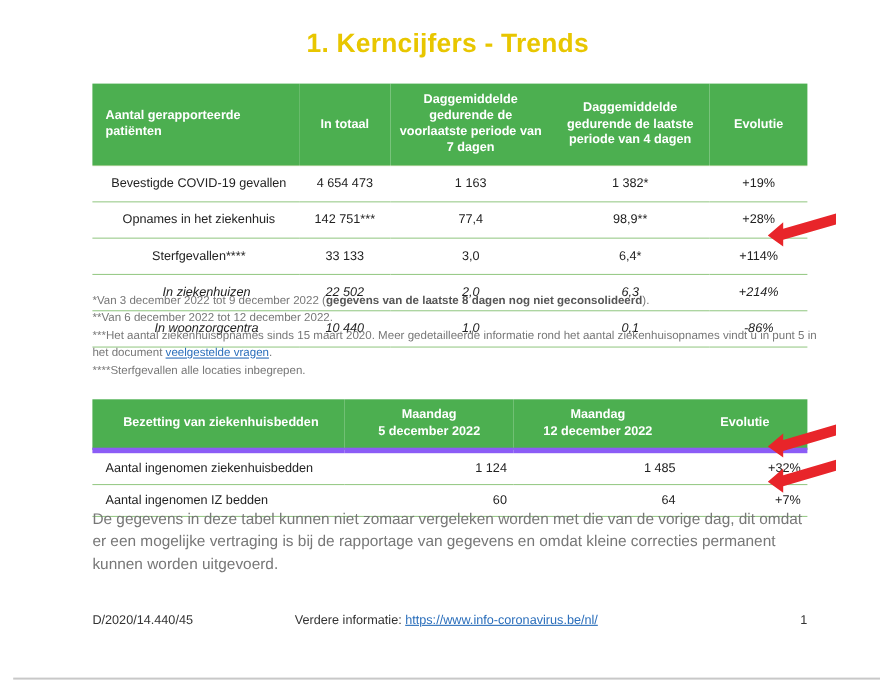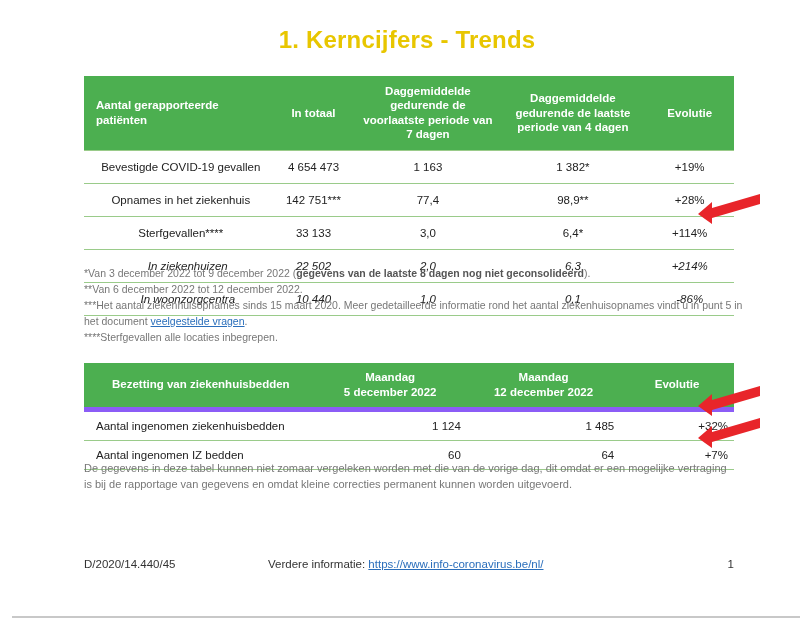--- a/index.html
+++ b/index.html
@@ -151,21 +151,21 @@
   }
   .table2 tbody tr:first-child td {
     border-top: 5px solid #8b5cf6;
   }
 
   .note2 {
     position: absolute;
     left: 72px;
     top: 461px;
     width: 652px;
-    font-size: 11px;
+    font-size: 14px;
     color: #777777;
     line-height: 1.45;
   }
 
   
   .footer {
     position: absolute;
     left: 72px;
     top: 558px;
     width: 650px;

